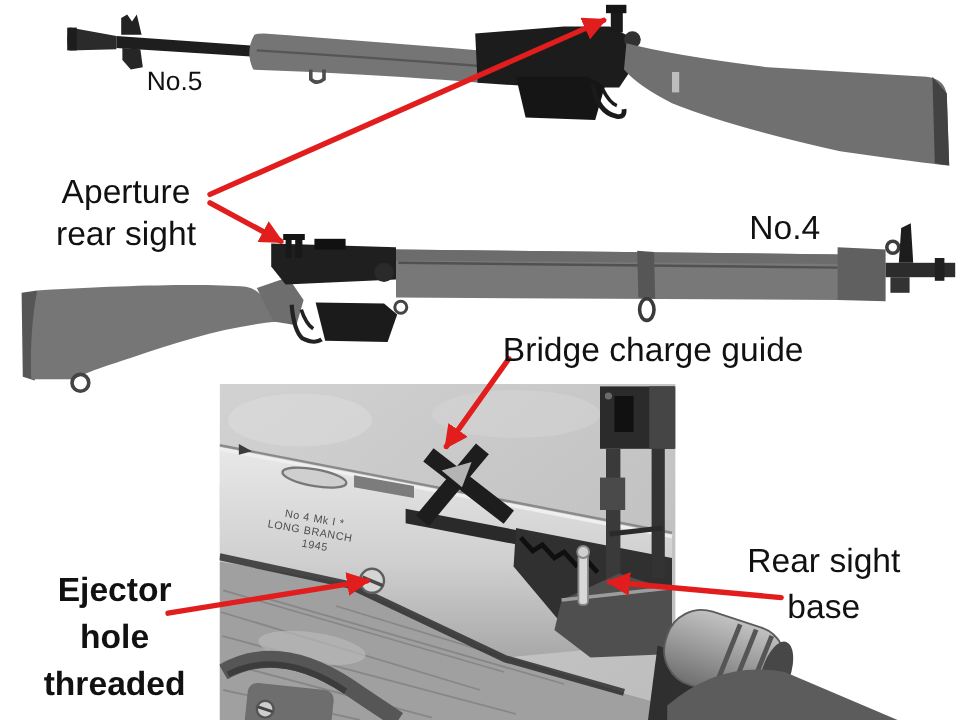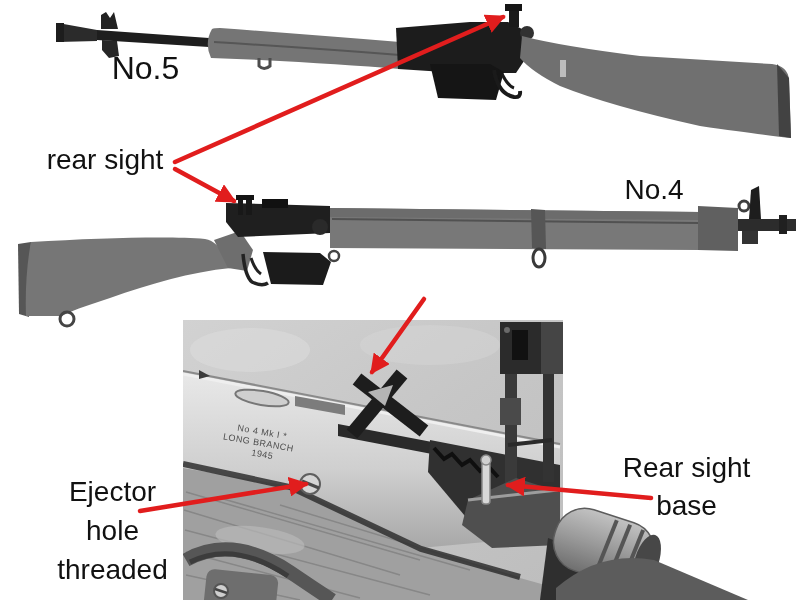--- a/index.html
+++ b/index.html
@@ -185,30 +185,32 @@
 
     <g stroke-linecap="round">
       <line x1="175" y1="162" x2="503" y2="17" stroke-width="4.5" marker-end="url(#ah)" stroke="#e11d1d"></line>
       <line x1="175" y1="169" x2="234" y2="201" stroke-width="4.5" marker-end="url(#ah)" stroke="#e11d1d"></line>
       <line x1="424" y1="299" x2="372" y2="372" stroke-width="4.5" marker-end="url(#ah)" stroke="#e11d1d"></line>
       <line x1="140" y1="511" x2="306" y2="484" stroke-width="4.5" marker-end="url(#ah)" stroke="#e11d1d"></line>
       <line x1="651" y1="498" x2="508" y2="485" stroke-width="4.5" marker-end="url(#ah)" stroke="#e11d1d"></line>
     </g>
   </svg>
 
-  <div class="lbl" style="left:103px;top:51px;width:85px;font-size:32px;">No.5</div>
+  <div class="lbl" style="left:103px;top:51px;width:85px;font-size:22px;">No.5</div>
 
   <div class="lbl" style="left:22px;top:142px;width:166px;line-height:35px;">
+    <div>Aperture</div>
     <div>rear sight</div>
   </div>
 
   <div class="lbl" style="left:610px;top:173px;width:88px;font-size:28px;">No.4</div>
 
-
-  <div class="lbl lbl-ej" style="left:30px;top:472px;width:165px;">
+  <div class="lbl nowrap" style="left:419px;top:275px;">Bridge charge guide</div>
+
+  <div class="lbl lbl-ej" style="left:13px;top:472px;width:165px;font-weight:bold;">
     <div>Ejector</div>
     <div>hole</div>
     <div>threaded</div>
   </div>
 
   <div class="lbl lbl-rsb" style="left:604px;top:449px;width:165px;">
     <div>Rear sight</div>
     <div>base</div>
   </div>
 

